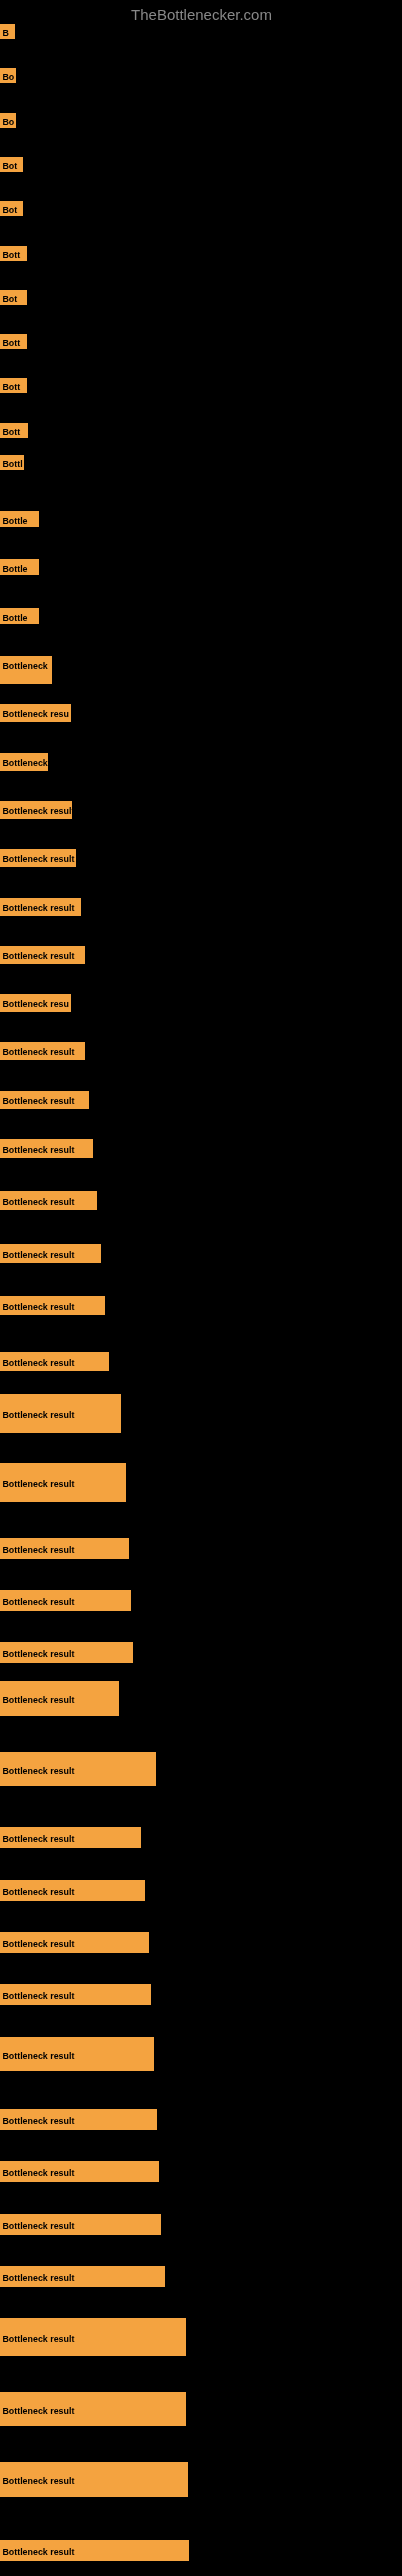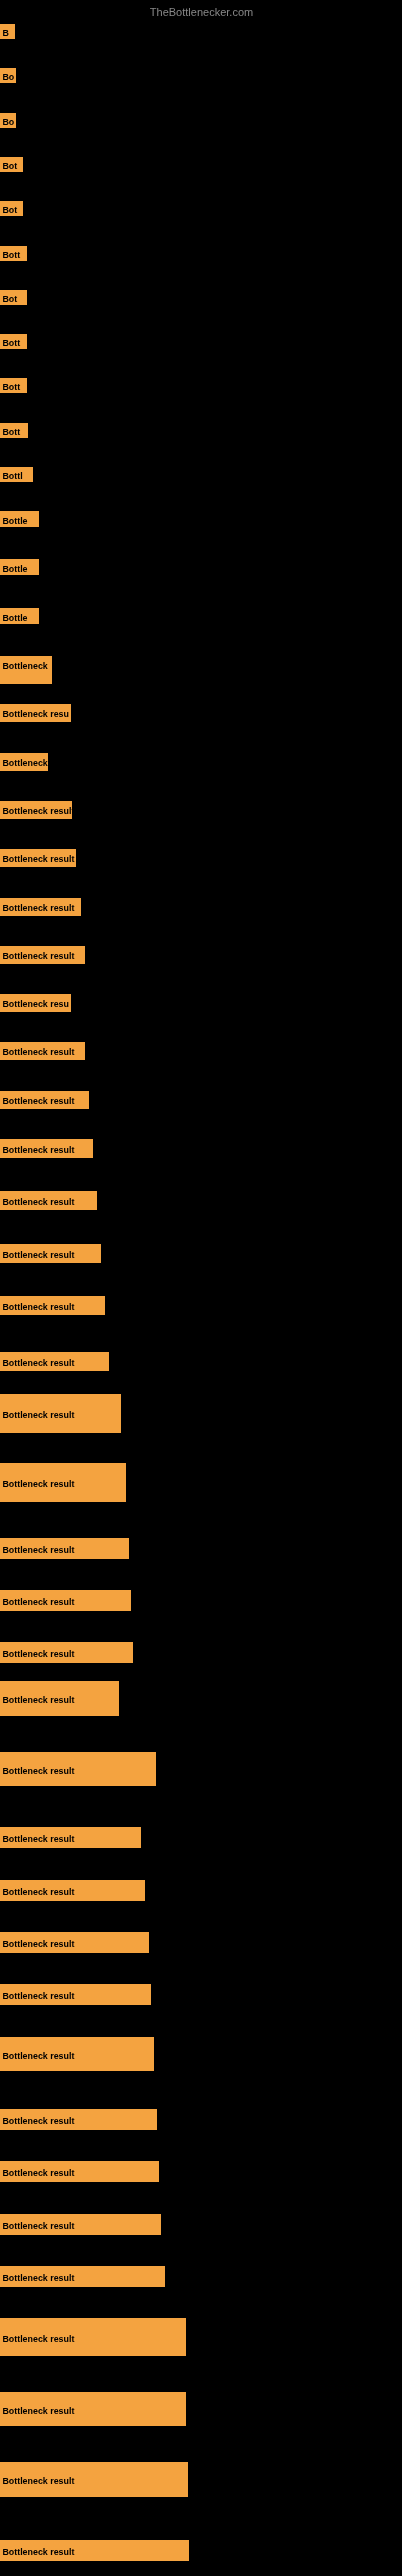--- a/index.html
+++ b/index.html
@@ -15,21 +15,21 @@
       font-family: Arial, sans-serif;
       position: relative;
     }
 
     .site-title {
       position: absolute;
       top: 6.4px;
       left: 50%;
       transform: translateX(-50%);
       color: #888888;
-      font-size: 11px;
+      font-size: 15px;
       white-space: nowrap;
     }
 
     .bottleneck-item {
       position: absolute;
       left: 0;
       background-color: #F4A340;
       color: #000000;
       font-size: 8.9px;
       font-weight: bold;
@@ -46,21 +46,21 @@
 <div class="bottleneck-item" style="top: 24px; width: 14.5px; height: 14.5px; line-height: 14.5px;">B</div>
 <div class="bottleneck-item" style="top: 68px; width: 16px; height: 14.5px; line-height: 14.5px;">Bo</div>
 <div class="bottleneck-item" style="top: 113px; width: 16px; height: 14.5px; line-height: 14.5px;">Bo</div>
 <div class="bottleneck-item" style="top: 157px; width: 22.5px; height: 14.5px; line-height: 14.5px;">Bot</div>
 <div class="bottleneck-item" style="top: 201px; width: 22.5px; height: 14.5px; line-height: 14.5px;">Bot</div>
 <div class="bottleneck-item" style="top: 246px; width: 26.6px; height: 14.5px; line-height: 14.5px;">Bott</div>
 <div class="bottleneck-item" style="top: 290px; width: 26.6px; height: 14.5px; line-height: 14.5px;">Bot</div>
 <div class="bottleneck-item" style="top: 334px; width: 26.6px; height: 14.5px; line-height: 14.5px;">Bott</div>
 <div class="bottleneck-item" style="top: 378px; width: 26.6px; height: 14.5px; line-height: 14.5px;">Bott</div>
 <div class="bottleneck-item" style="top: 423px; width: 28px; height: 14.5px; line-height: 14.5px;">Bott</div>
-<div class="bottleneck-item" style="top: 467px; width: 33px; height: 14.5px; line-height: 14.5px;">Bottl</div>
+<div class="bottleneck-item" style="top: 455px; width: 24px; height: 14.5px; line-height: 14.5px;">Bottl</div>
 <div class="bottleneck-item" style="top: 511px; width: 39px; height: 16px; line-height: 16px;">Bottle</div>
 <div class="bottleneck-item" style="top: 559px; width: 39px; height: 16px; line-height: 16px;">Bottle</div>
 <div class="bottleneck-item" style="top: 608px; width: 39px; height: 16px; line-height: 16px;">Bottle</div>
 <div class="bottleneck-item" style="top: 656px; width: 52px; height: 28px; line-height: 17.7px;">Bottleneck</div>
 <div class="bottleneck-item" style="top: 704px; width: 71px; height: 17.7px; line-height: 17.7px;">Bottleneck resu</div>
 <div class="bottleneck-item" style="top: 753px; width: 48px; height: 17.7px; line-height: 17.7px;">Bottleneck r</div>
 <div class="bottleneck-item" style="top: 801px; width: 72px; height: 17.7px; line-height: 17.7px;">Bottleneck result</div>
 <div class="bottleneck-item" style="top: 849px; width: 76px; height: 17.7px; line-height: 17.7px;">Bottleneck result</div>
 <div class="bottleneck-item" style="top: 898px; width: 81px; height: 17.7px; line-height: 17.7px;">Bottleneck result</div>
 <div class="bottleneck-item" style="top: 946px; width: 85px; height: 17.7px; line-height: 17.7px;">Bottleneck result</div>

